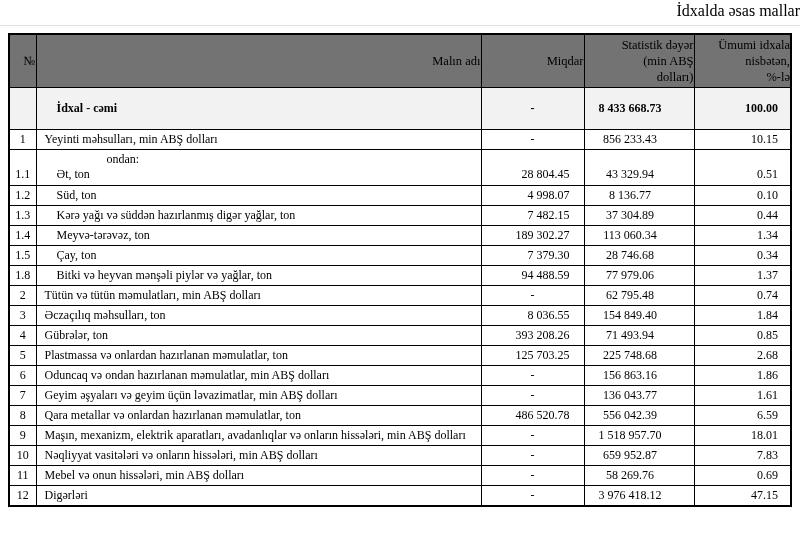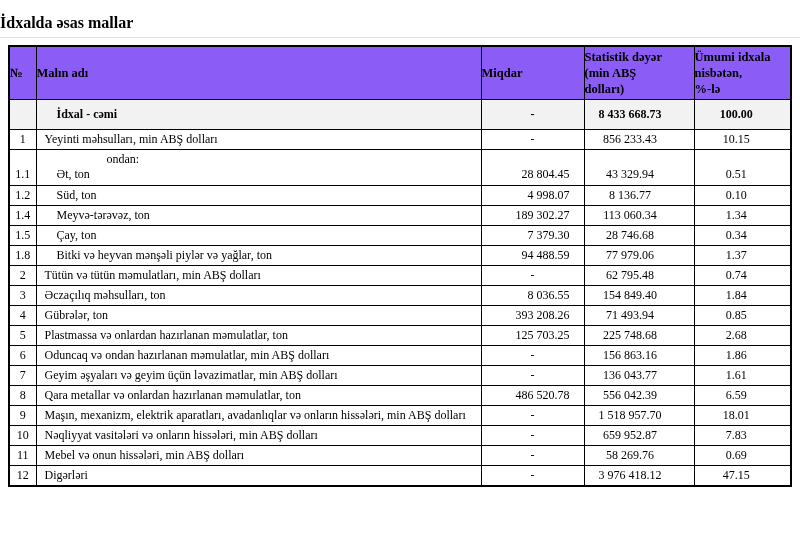--- a/index.html
+++ b/index.html
@@ -3,22 +3,22 @@
 <meta charset="utf-8">
 <style>
   html,body{margin:0;padding:0;}
   body{
     width:800px;height:536px;
     background:#ffffff;color:#000000;
     font-family:"Liberation Serif", serif;
     overflow:hidden;
   }
   .title{
-    text-align:left;font-weight:bold;font-size:16px;
-    padding-top:13px;height:19px;line-height:19px;
+    text-align:right;font-weight:normal;font-size:16px;
+    padding-top:1px;height:19px;line-height:19px;
   }
   .title-rule{
     border:none;border-top:1px solid #e2e2e2;
     margin:5px 0 0 0;height:0;
   }
   table{
     border-collapse:collapse;table-layout:fixed;
     width:784px;margin:7px 0 0 8px;
     border:2px solid #000;
     font-size:12px;
@@ -27,37 +27,37 @@
   col.c-name{width:445px;}
   col.c-qty{width:103px;}
   col.c-value{width:110px;}
   col.c-share{width:97px;}
   th,td{
     border:1px solid #000;
     padding:0;vertical-align:middle;
     overflow:hidden;
   }
   thead th{
-    background:#8b5cf6;font-weight:bold;
-    height:52px;text-align:left;
+    background:#737373;font-weight:normal;
+    height:52px;text-align:right;
     line-height:1.3;font-size:12.5px;
     white-space:pre-line;
   }
   tbody tr{height:20px;}
-  tr.total-row{height:30px;}
+  tr.total-row{height:42px;}
   tr.total-row td{background:#f2f2f2;font-weight:bold;}
   tr.with-pre{height:36px;}
   tr.with-pre td{vertical-align:bottom;padding-bottom:3px;}
   td.no{text-align:center;}
   td.name{text-align:left;padding-left:8px;white-space:nowrap;}
   tr.sub td.name{padding-left:20px;margin-left:43px;}
   tr.total-row td.name{padding-left:20px;}
   td.qty{text-align:right;padding-right:14px;white-space:nowrap;}
   td.value{text-align:center;padding-right:18px;white-space:nowrap;}
-  td.share{text-align:center;padding-right:12px;white-space:nowrap;}
+  td.share{text-align:right;padding-right:12px;white-space:nowrap;}
   td.center{text-align:center;padding-right:0;}
   .pre{margin-left:50px;}
   .pre:empty{display:none;}
 </style>
 </head>
 <body>
 
 <div class="title">İdxalda əsas mallar</div>
 <hr class="title-rule">
 
@@ -117,20 +117,30 @@
     <td class="no">1.2</td>
     <td class="name">
 
       <div class="name-text">Süd, ton</div>
     </td>
     <td class="qty">4 998.07</td>
     <td class="value">8 136.77</td>
     <td class="share">0.10</td>
   </tr>
 
+  <tr class="sub">
+    <td class="no">1.3</td>
+    <td class="name">
+
+      <div class="name-text">Kərə yağı və süddən hazırlanmış digər yağlar, ton</div>
+    </td>
+    <td class="qty">7 482.15</td>
+    <td class="value">37 304.89</td>
+    <td class="share">0.44</td>
+  </tr>
 
   <tr class="sub">
     <td class="no">1.4</td>
     <td class="name">
 
       <div class="name-text">Meyvə-tərəvəz, ton</div>
     </td>
     <td class="qty">189 302.27</td>
     <td class="value">113 060.34</td>
     <td class="share">1.34</td>

